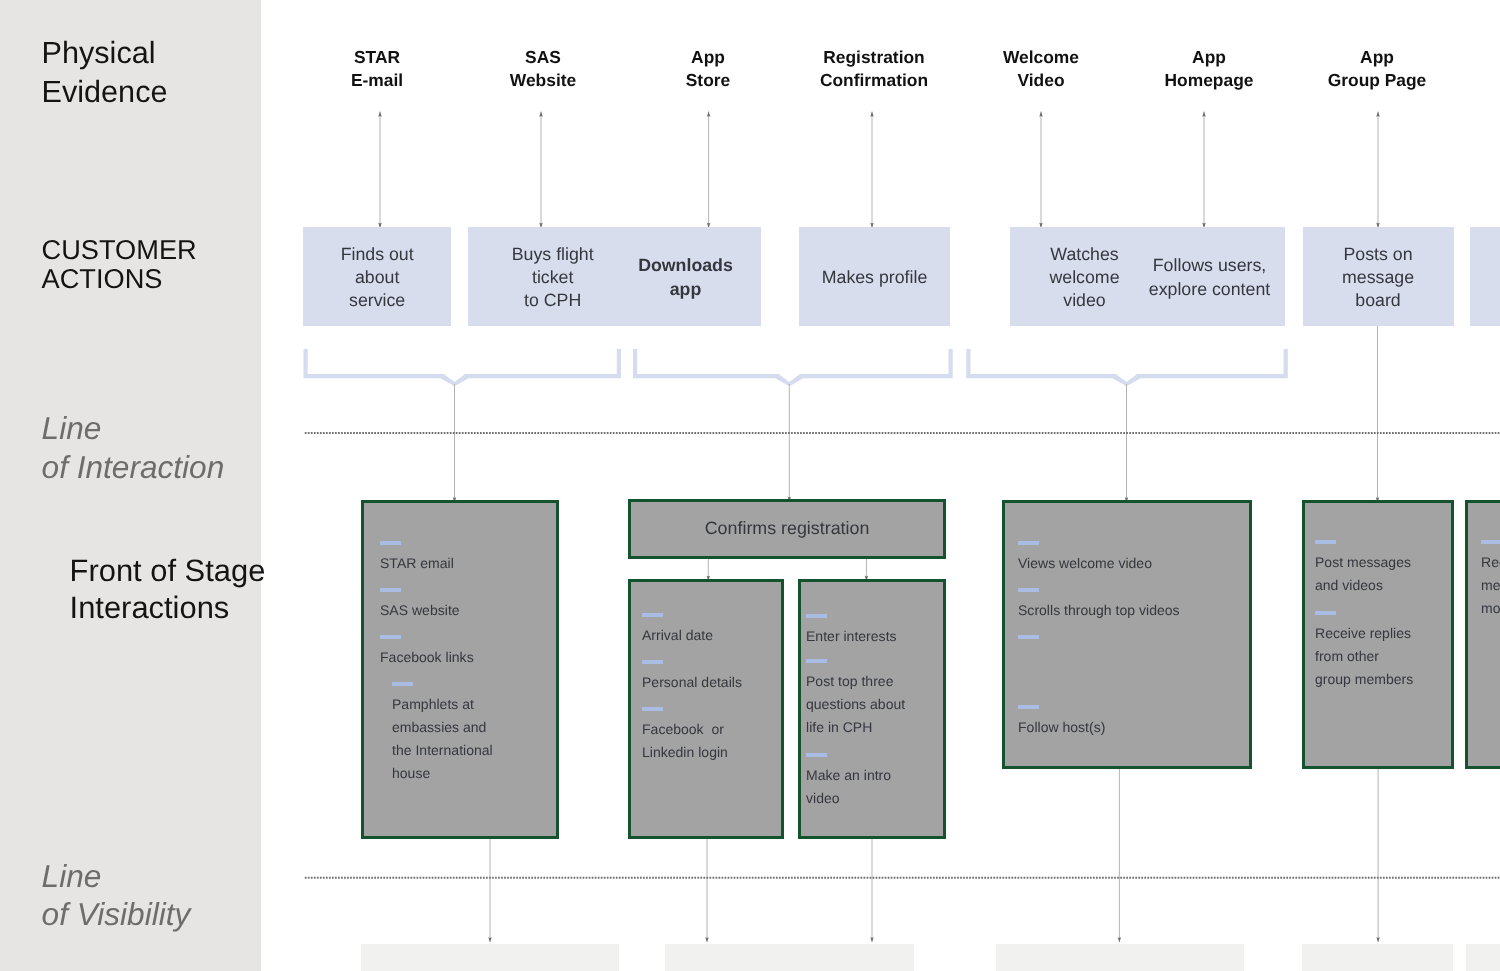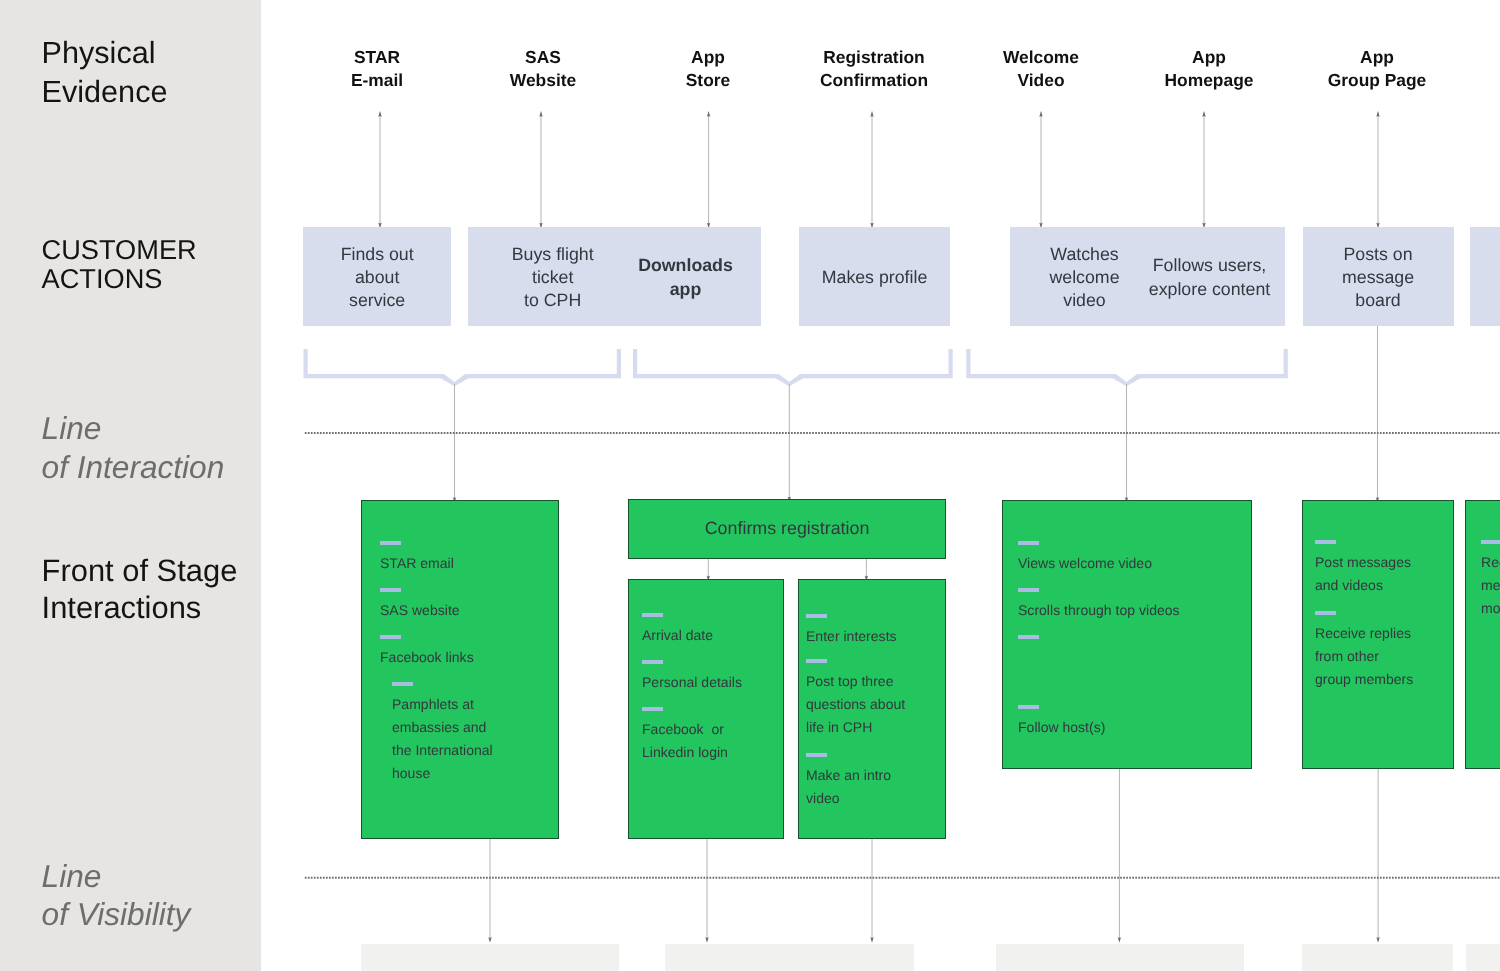--- a/index.html
+++ b/index.html
@@ -18,21 +18,21 @@
   .pe-label{position:absolute;top:46.2px;text-align:center;white-space:pre-line;
             font-weight:bold;font-size:17.4px;line-height:22.5px;color:#111;}
 
   
   .act-box{position:absolute;top:227px;height:99px;background:#D8DDEE;
            display:flex;align-items:center;justify-content:center;padding-top:2.4px;box-sizing:border-box;}
   .act-box span{display:block;text-align:center;white-space:pre-line;
                 font-size:17.75px;line-height:23.4px;color:#34373d;}
 
   
-  .panel{position:absolute;background:#22c55e;border:1px solid #14532d;
+  .panel{position:absolute;background:#a3a3a3;border:3px solid #14532d;
          box-sizing:border-box;}
   .panel-center{display:flex;align-items:center;justify-content:center;}
   .panel-center span{font-size:17.85px;color:#34373d;}
   .plist{position:absolute;}
   .plist .dash{width:21px;height:4px;background:#A9BCE4;margin-bottom:7px;}
   .plist .ptext{font-size:14px;line-height:23px;color:#34373d;
                 white-space:pre;letter-spacing:.02px;}
 
   
   .botpanel{position:absolute;background:#F1F1EF;}
@@ -93,21 +93,21 @@
       <line x1="304.8" y1="433" x2="1500" y2="433" stroke="#6f6f6f" stroke-width="1.9" stroke-dasharray="1.72 1.3"></line>
       <line x1="304.8" y1="877.8" x2="1500" y2="877.8" stroke="#6f6f6f" stroke-width="1.9" stroke-dasharray="1.72 1.3"></line>
     </svg>
   <div id="layer">
       <div class="rowlabel" style="top: 33.9486px; font-size: 30.6px; line-height: 38.7px;">Physical
 Evidence</div>
       <div class="rowlabel" style="top: 235.477px; font-size: 27.2px; line-height: 29px;">CUSTOMER
 ACTIONS</div>
       <div class="rowlabel italic" style="top: 409.102px; font-size: 31.6px; line-height: 39.1px;">Line
 of Interaction</div>
-      <div class="rowlabel" style="top: 551.795px; font-size: 30.9px; line-height: 37.4px;">Front of Stage
+      <div class="rowlabel" style="top: 551.795px; font-size: 30.9px; line-height: 37.4px; margin-left: 28px;">Front of Stage
 Interactions</div>
       <div class="rowlabel italic" style="top: 856.602px; font-size: 31.6px; line-height: 38.3px;">Line
 of Visibility</div>
       <div class="pe-label" style="left: 287px; width: 180px;">STAR
 E-mail</div>
       <div class="pe-label" style="left: 453px; width: 180px;">SAS
 Website</div>
       <div class="pe-label" style="left: 618px; width: 180px;">App
 Store</div>
       <div class="pe-label" style="left: 784px; width: 180px;">Registration

